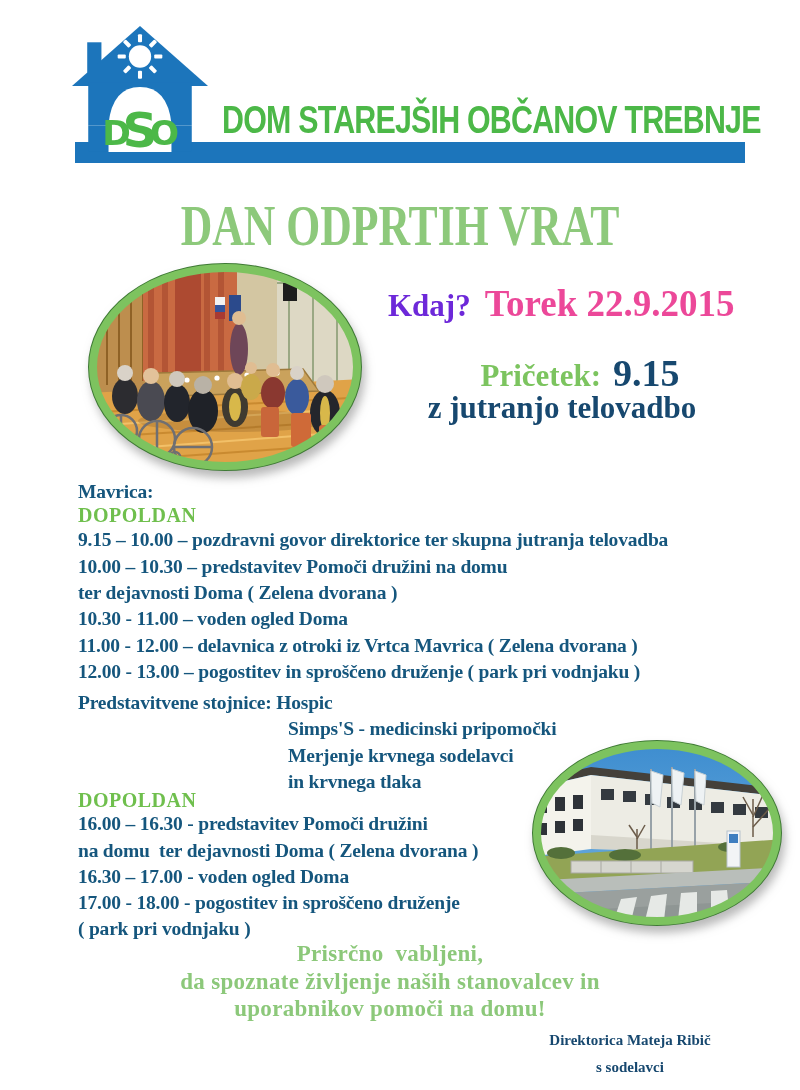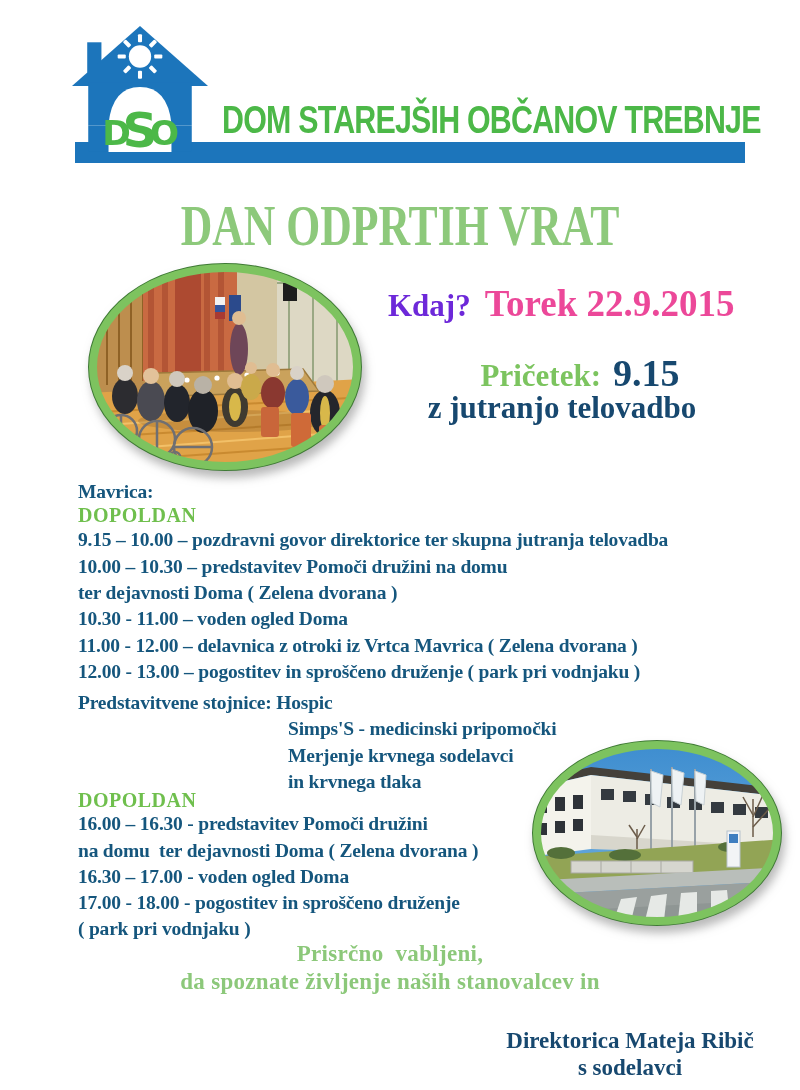--- a/index.html
+++ b/index.html
@@ -38,21 +38,21 @@
   .pline{position:absolute;left:78px;font-size:19.5px;font-weight:bold;color:#15567d;
          letter-spacing:-.2px;white-space:pre;}
   .plabel{color:#6fbf4d;letter-spacing:.5px;font-size:20px;}
   .ind{left:288px;}
 
   
   .inv{position:absolute;left:90px;top:940px;width:600px;text-align:center;
        font-weight:bold;color:#8cc87a;font-size:23px;line-height:27.5px;letter-spacing:.3px;}
   .inv div{white-space:pre-wrap;}
   .sig{position:absolute;left:460px;top:1027px;width:340px;text-align:center;
-       font-weight:bold;color:#17486f;font-size:23px;line-height:27px;}
+       font-weight:bold;color:#17486f;font-size:15px;line-height:27px;}
 </style>
 </head>
 <body>
 
 <div class="page">
 
   <svg class="logo" viewBox="0 0 134 126">
     <rect x="15" y="16" width="14" height="30" fill="#1c75bb"></rect>
     <polygon points="67,0 134,59 0,59" fill="#1c75bb"></polygon>
     <rect x="16" y="56" width="102" height="42" fill="#1c75bb"></rect>
@@ -293,20 +293,21 @@
         <polygon points="182,154 198,153 202,192 182,192"></polygon>
       </g>
     </g>
     <ellipse cx="128" cy="96" rx="124" ry="92" fill="none" stroke="#3f7a35" stroke-width="2"></ellipse>
     <ellipse cx="128" cy="96" rx="120" ry="88" fill="none" stroke="#7dc35f" stroke-width="8"></ellipse>
   </svg>
 
   <div class="inv">
     <div>Prisrčno  vabljeni,</div>
     <div>da spoznate življenje naših stanovalcev in</div>
+    <div>uporabnikov pomoči na domu!</div>
   </div>
 
   <div class="sig">
     <div>Direktorica Mateja Ribič</div>
     <div>s sodelavci</div>
   </div>
 
 </div>
 
 </body></html>

